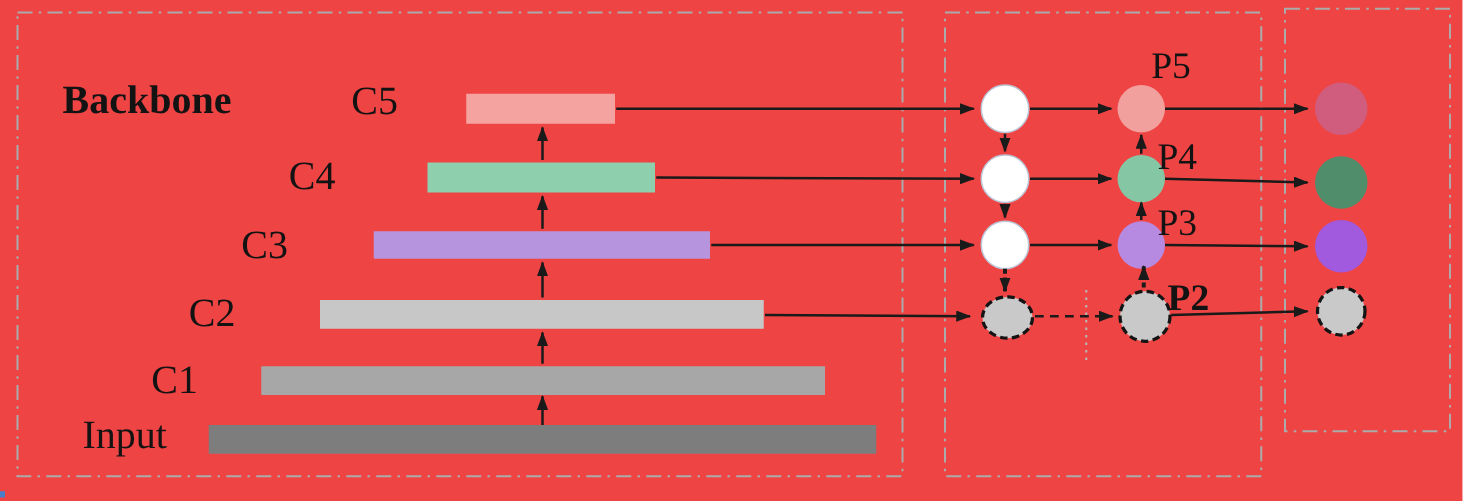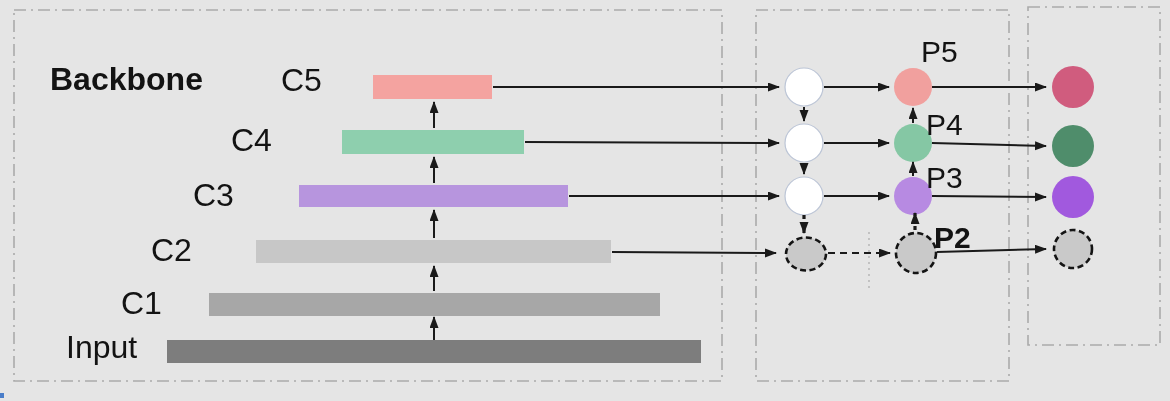--- a/index.html
+++ b/index.html
@@ -1,18 +1,18 @@
 <!DOCTYPE html>
 <html><head>
 <meta charset="utf-8">
 <style>
   html,body { margin:0; padding:0; background:#ffffff; }
   .stage {
-    position:relative; width:1170px; height:401px; background:#e5e5e5;
-    font-family:Liberation Sans, sans-serif;
+    position:relative; width:1170px; height:401px; background:#ef4444;
+    font-family:Liberation Serif, serif;
   }
   svg { display:block; }
 
   .panel { fill:none; stroke-width:1.6; stroke-dasharray:12 5 2 5; }
 
   .arrow  { stroke-width:2; fill:none; }
   .arrow.mdash { stroke-dasharray:7 5; }
   .arrow.bdash { stroke-width:3.2; stroke-dasharray:4 3; }
 
   .bar { stroke:none; }

